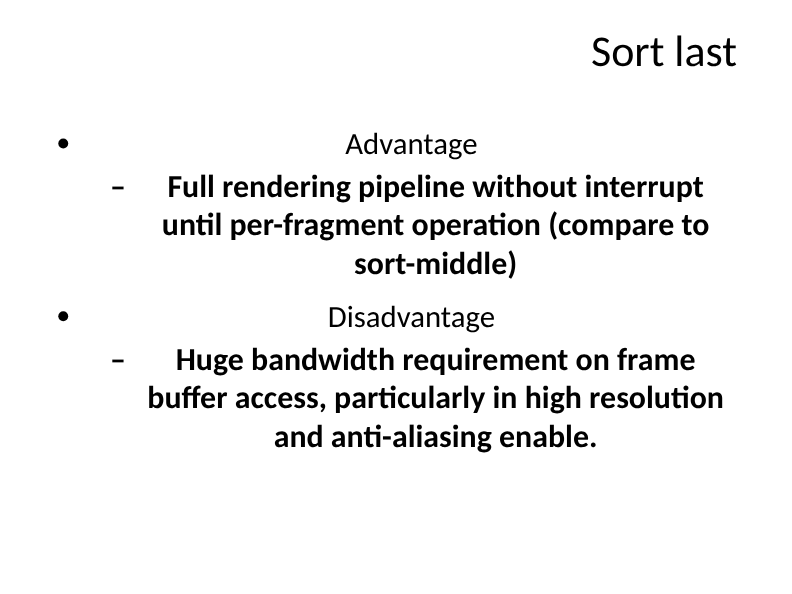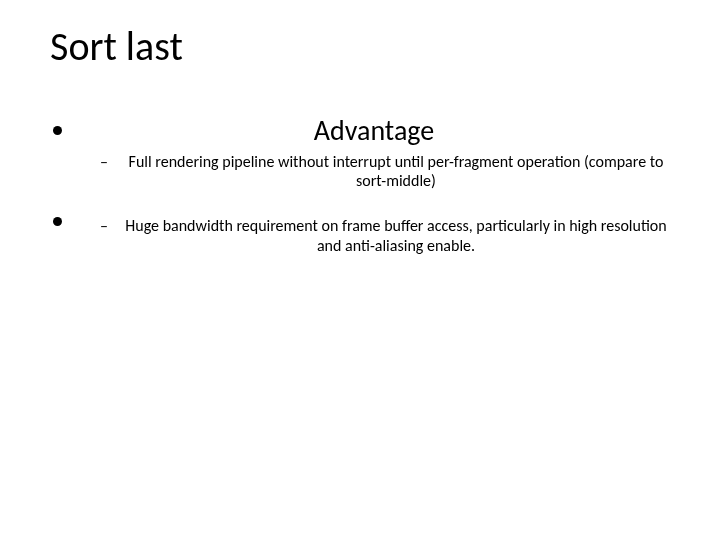--- a/index.html
+++ b/index.html
@@ -12,21 +12,21 @@
     color: #000000;
     overflow: hidden;
   }
   .slide {
     width: 720px;
     height: 540px;
     box-sizing: border-box;
     padding: 22px 50px 40px 50px;
   }
   .title {
-    text-align: left;
+    text-align: right;
     font-size: 40px;
     font-weight: 400;
     margin: 0 0 42px 0;
   }
   ul.level1 {
     list-style: disc;
     margin: 0;
     padding-left: 28px;
     text-align: center;
   }
@@ -34,24 +34,25 @@
     font-size: 28px;
     line-height: 1.25;
     margin-bottom: 2px;
   }
   ul.level2 {
     list-style: none;
     margin: 4px 0 14px 0;
     padding-left: 28px;
   }
   ul.level2 > li {
-    font-size: 16px;
+    font-size: 29px;
     line-height: 1.2;
     position: relative;
     padding-left: 16px;
+    font-weight: bold;
   }
   ul.level2 > li::before {
     content: "–";
     position: absolute;
     left: -6px;
   }
 </style>
 </head>
 <body>
 
@@ -61,20 +62,21 @@
   <ul class="level1">
     <li>
       <span>Advantage</span>
       <ul class="level2">
         <li>
           <span>Full rendering pipeline without interrupt until per-fragment operation (compare to sort-middle)</span>
         </li>
       </ul>
     </li>
     <li>
+      <span>Disadvantage</span>
       <ul class="level2">
         <li>
           <span>Huge bandwidth requirement on frame buffer access, particularly in high resolution and anti-aliasing enable.</span>
         </li>
       </ul>
     </li>
   </ul>
 </div>
 
 </body></html>

